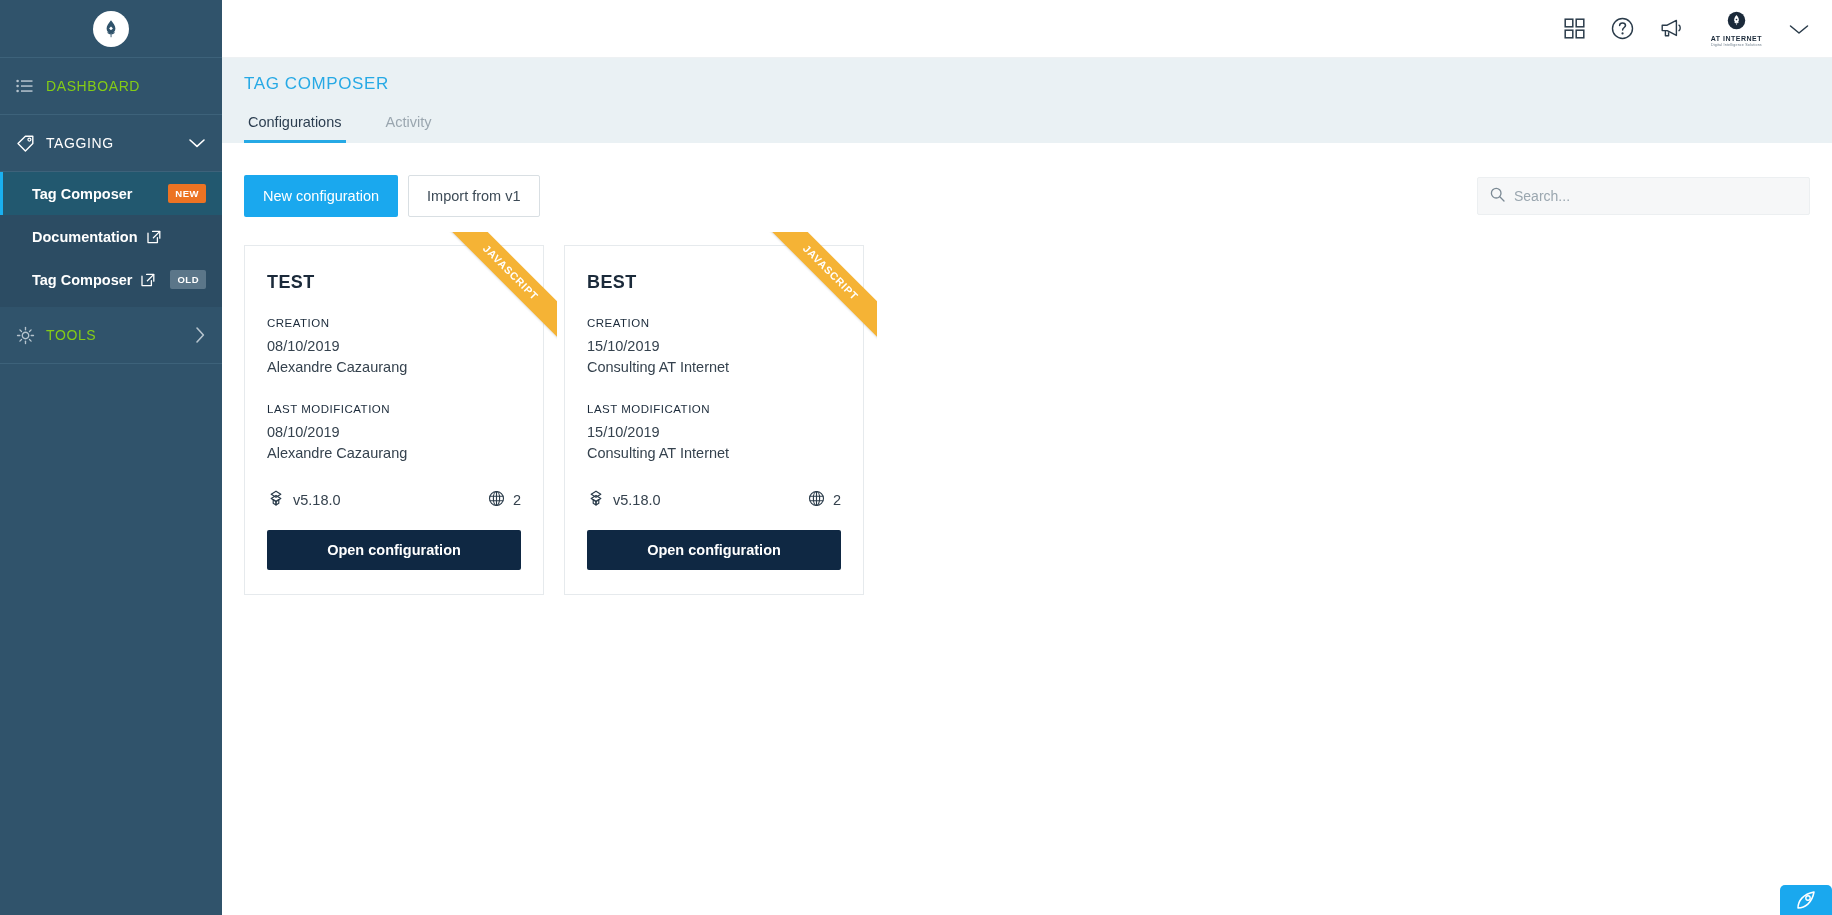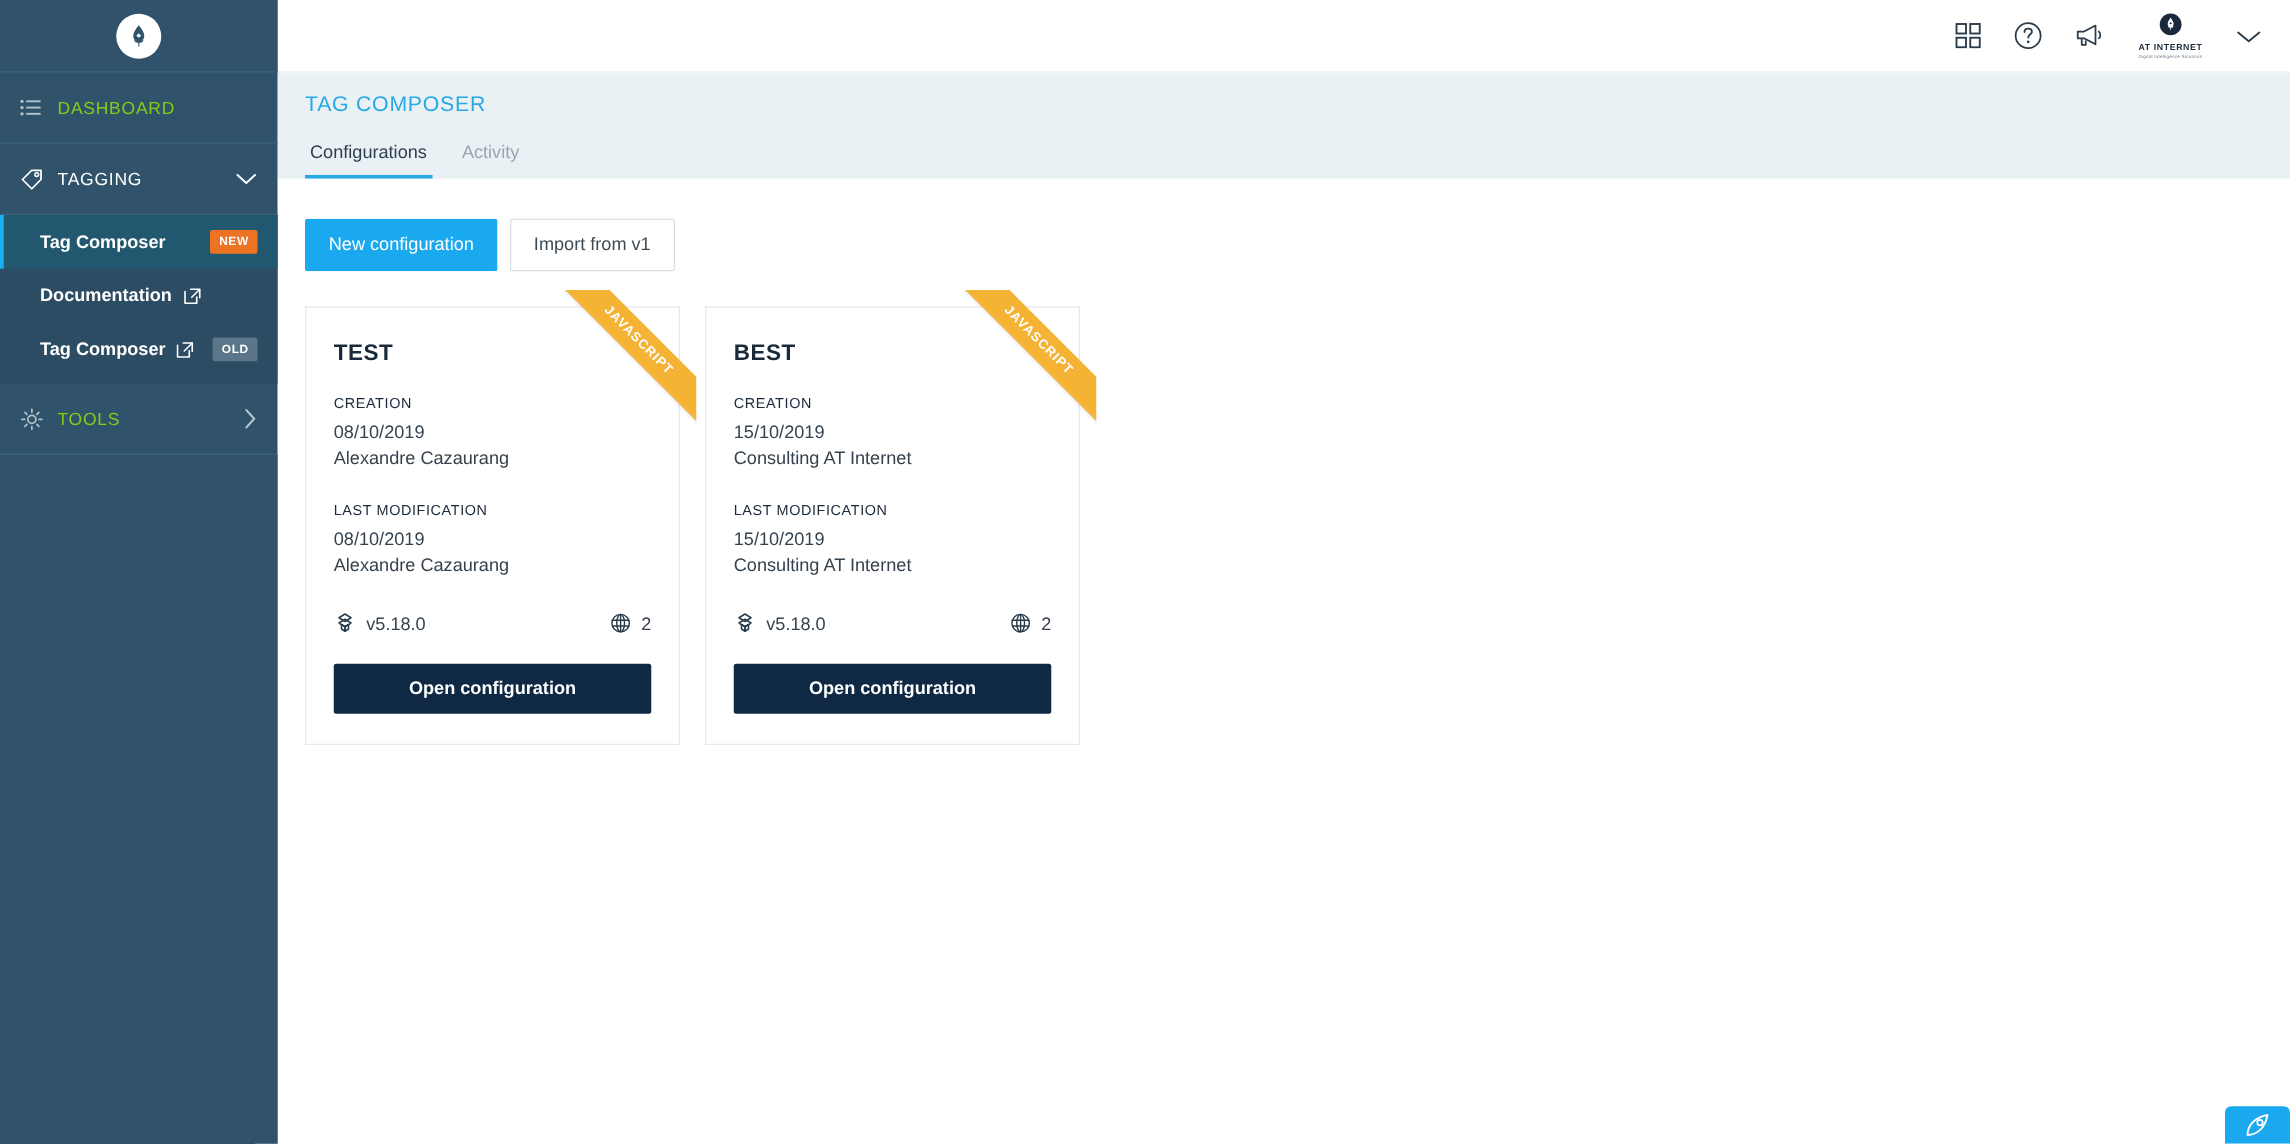--- a/index.html
+++ b/index.html
@@ -96,21 +96,21 @@
 
   .page-head {
     background: #eaf1f4;
     padding: 16px 22px 0 22px;
     flex: 0 0 auto;
   }
   .page-title {
     color: #26a9e5; font-size: 17px; letter-spacing: .6px;
     font-weight: normal; padding-bottom: 16px;
   }
-  .tabs { display: flex; gap: 20px; }
+  .tabs { display: flex; gap: 36px; }
   .tab {
     font-size: 14.5px; color: #9aa6af;
     padding: 4px 4px 10px 4px; cursor: pointer;
     border-bottom: 3px solid transparent;
   }
   .tab.active { color: #2c3e50; border-bottom-color: #26a9e5; }
 
   .content {
     flex: 1; background: #ffffff; padding: 0 22px;
     overflow: hidden; position: relative;
@@ -354,20 +354,31 @@
         <div class="tab">Activity</div>
       </nav>
     </div>
 
     <section class="content">
 
       <div class="toolbar">
         <button class="btn btn-primary">New configuration</button>
         <button class="btn btn-secondary">Import from v1</button>
 
+        <div class="search-wrap">
+          <div class="search-box">
+            <span>
+              <svg width="15" height="15" viewBox="0 0 15 15" aria-hidden="true">
+                <circle cx="6.2" cy="6.2" r="4.8" fill="none" stroke="#7b8994" stroke-width="1.3"></circle>
+                <path d="M9.8 9.8 L14 14" fill="none" stroke="#7b8994" stroke-width="1.3" stroke-linecap="round"></path>
+              </svg>
+            </span>
+            <input type="text" placeholder="Search..." style="">
+          </div>
+        </div>
       </div>
 
       <div class="cards">
 
         <article class="card">
           <div class="ribbon">
             <span>JAVASCRIPT</span>
           </div>
           <h2 class="card-title">TEST</h2>
 

